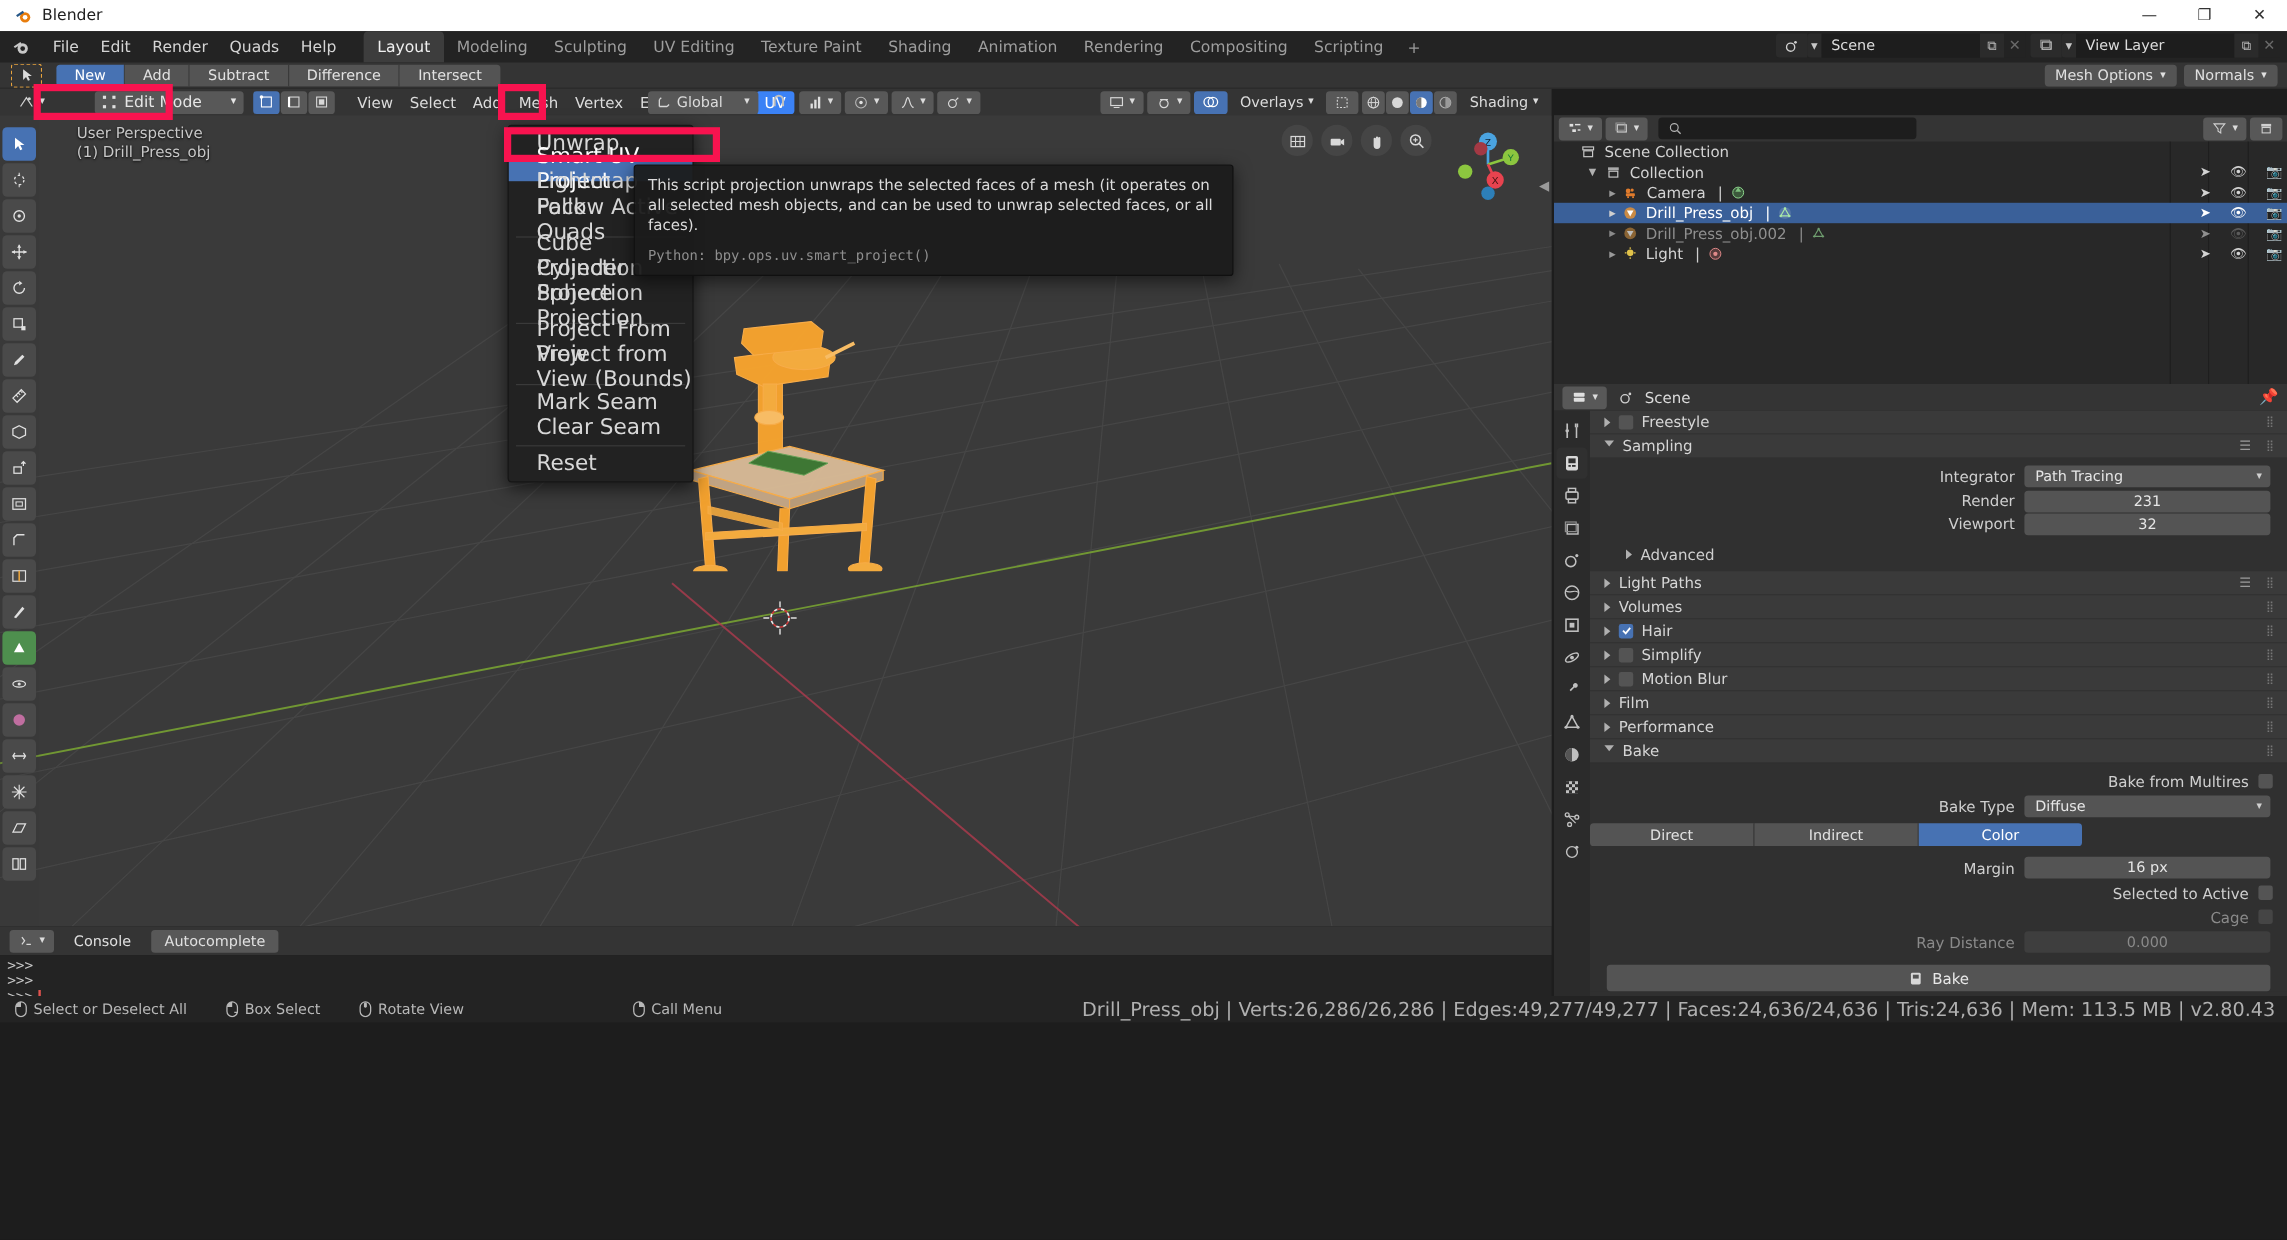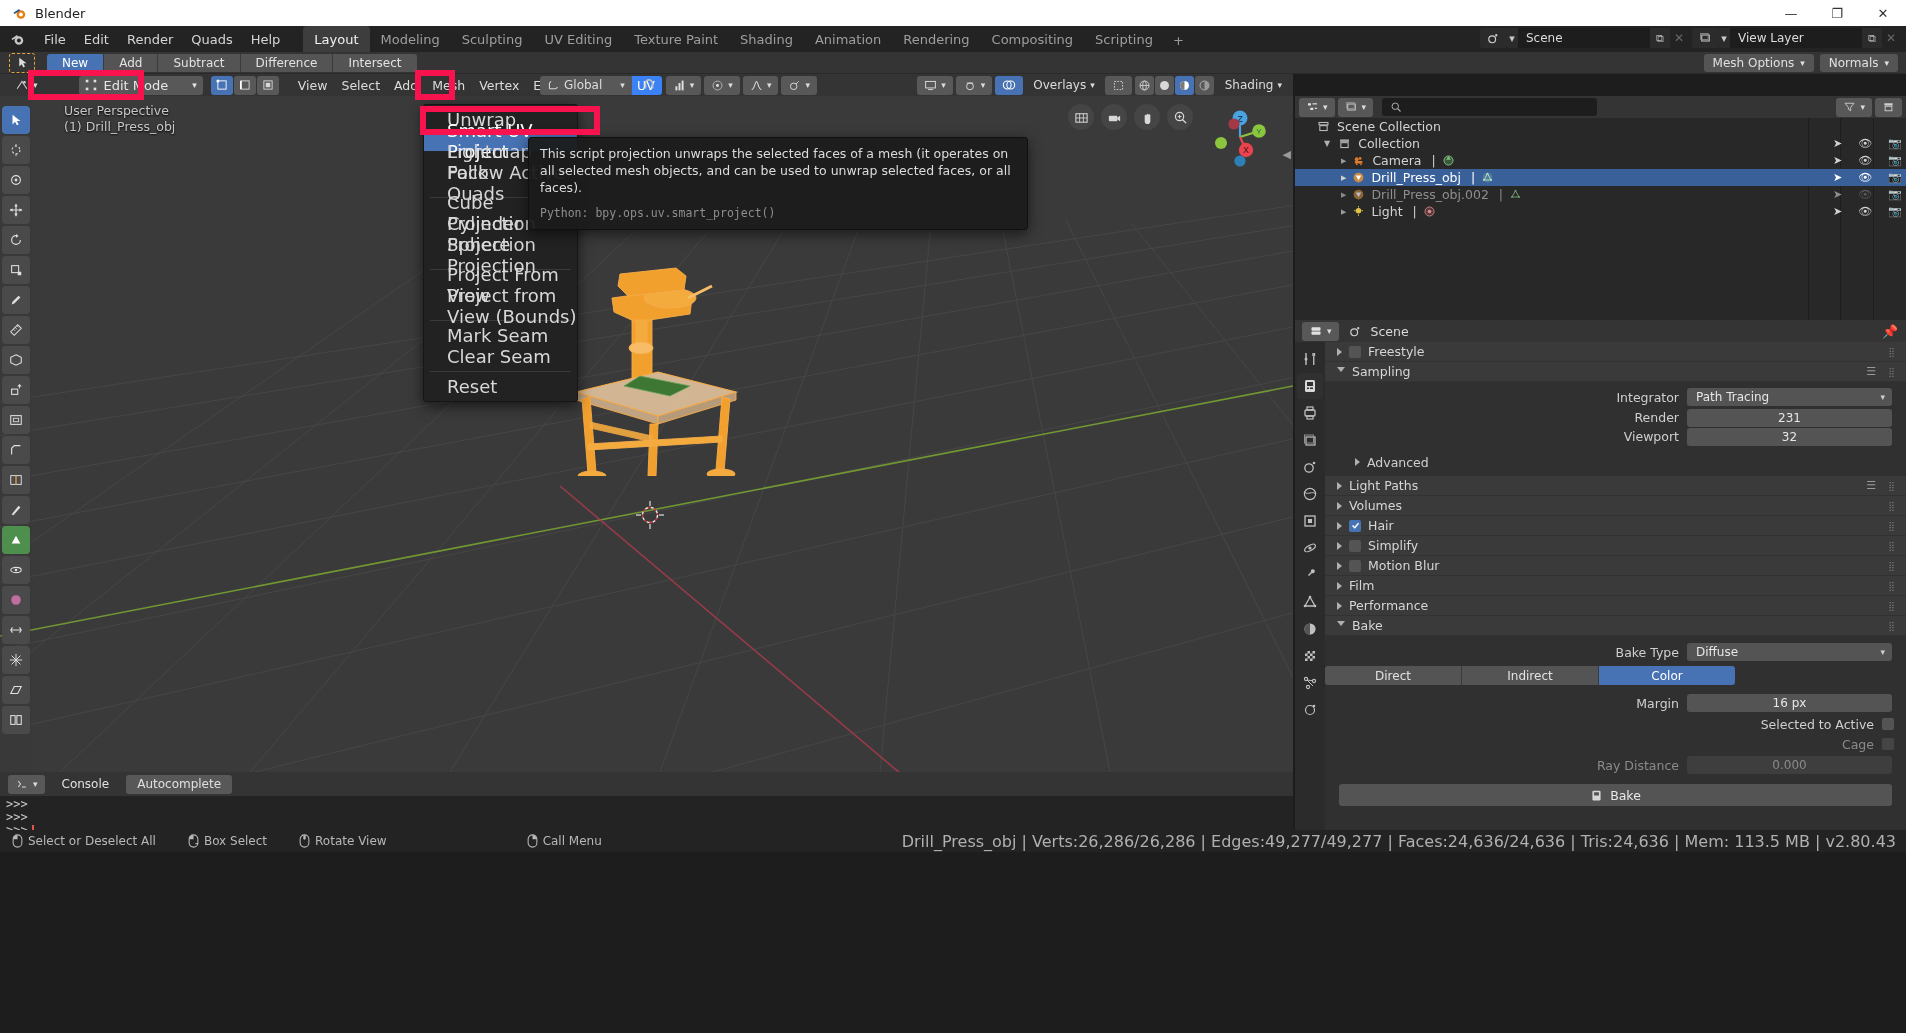--- a/index.html
+++ b/index.html
@@ -1110,20 +1110,24 @@
         <span class="dots">⣿</span>
       </div>
 
       <div class="panel-row">
         <span class="tri down"></span>
         <span>Bake</span>
         <span class="dots">⣿</span>
       </div>
 
       <div style="background:#303030; padding:5px 0 0 0">
+        <div class="field-row" style="height:20px">
+          <span class="flabel">Bake from Multires</span>
+          <span class="chkbox" style="margin-right:-2px"></span>
+        </div>
         <div class="field-row">
           <span class="flabel">Bake Type</span>
           <span class="fval select">
             <span>Diffuse</span>
             <span style="font-size:9px; color:#d0d0d0">▾</span>
           </span>
         </div>
         <div style="display:flex; justify-content:flex-start; padding-right:14px; margin-top:3px">
           <div class="seg3">
             <div>Direct</div>

